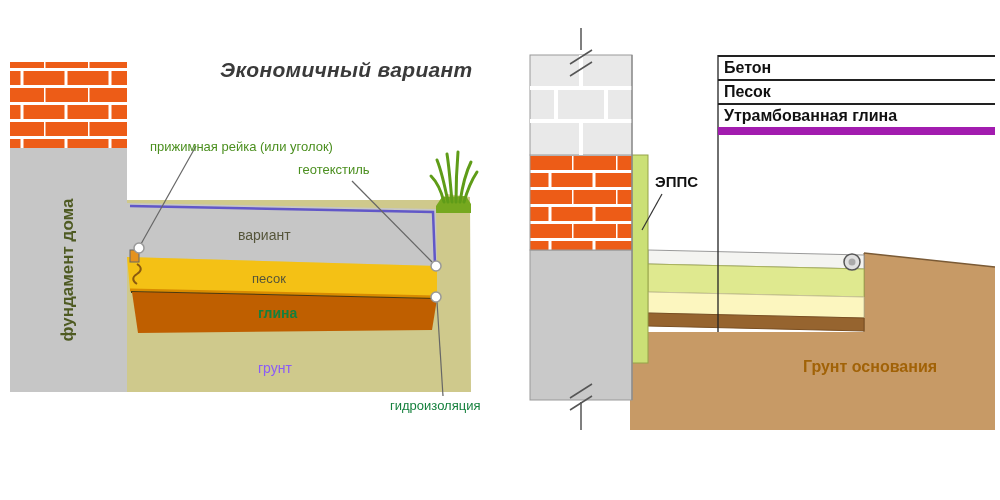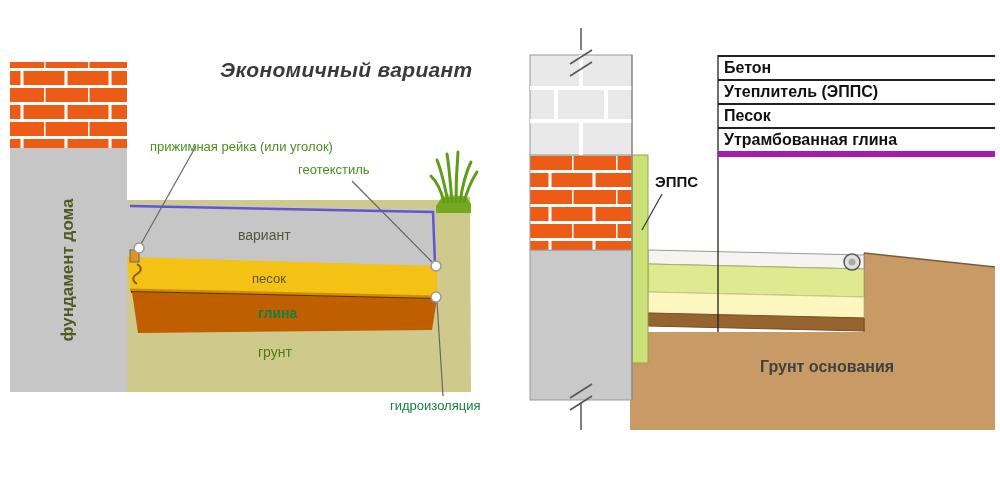--- a/index.html
+++ b/index.html
@@ -13,37 +13,37 @@
     left:220px;top:58px;font-size:21px;font-weight:bold;font-style:italic;
     color:#3a3a3a;letter-spacing:.3px;
   }
   .green{color:#4b8f1f;font-size:13px;}
   .lbl-rail{left:150px;top:139px;}
   .lbl-geo{left:298px;top:162px;}
   .lbl-hydro{left:390px;top:398px;font-size:13px;color:#15803d;}
   .lbl-gravel{left:238px;top:227px;font-size:14px;color:#55553a;}
   .lbl-sand{left:252px;top:271px;font-size:13px;color:#55553a;}
   .lbl-clay{left:258px;top:305px;font-size:14px;font-weight:bold;color:#15803d;}
-  .lbl-soil{left:258px;top:344px;font-size:14px;color:#4d7c0f;}
+  .lbl-soil{left:258px;top:360px;font-size:14px;color:#8b5cf6;}
   .lbl-foundation{
     left:-42px;top:260px;width:220px;text-align:center;
     transform:rotate(-90deg);font-size:17px;font-weight:bold;color:#4e5a22;
   }
   .legend{
     position:absolute;left:718px;top:55px;width:277px;
-    border-bottom:6px solid #a21caf;
+    border-bottom:8px solid #a21caf;
   }
   .legend-row{
     border-top:2px solid #222;height:22px;line-height:22px;
     padding:0 0 0 6px;font-size:16px;font-weight:700;color:#111;
   }
   .lbl-epps{left:655px;top:173px;font-size:15px;font-weight:700;color:#111;}
   .lbl-base-soil{
-    left:760px;top:358px;width:220px;text-align:left;
-    font-size:16px;font-weight:bold;color:#404040;
+    left:760px;top:358px;width:220px;text-align:center;
+    font-size:16px;font-weight:bold;color:#a16207;
   }
 </style>
 </head>
 <body>
 
 <div class="canvas">
 
   <svg class="shapes" viewBox="0 0 1000 500" aria-hidden="true">
     <defs>
       <pattern id="bricks" width="44" height="34" patternUnits="userSpaceOnUse">
@@ -142,23 +142,20 @@
   <div class="lbl lbl-sand">песок</div>
   <div class="lbl lbl-clay">глина</div>
   <div class="lbl lbl-soil">грунт</div>
   <div class="lbl lbl-foundation">фундамент дома</div>
 
   <div class="legend">
     <div class="legend-row">
       <span>Бетон</span>
     </div>
     <div class="legend-row">
-      <span>Утеплитель (ЭППС)</span>
-    </div>
-    <div class="legend-row">
       <span>Песок</span>
     </div>
     <div class="legend-row">
       <span>Утрамбованная глина</span>
     </div>
   </div>
   <div class="lbl lbl-epps">ЭППС</div>
   <div class="lbl lbl-base-soil">Грунт основания</div>
 
 </div>

